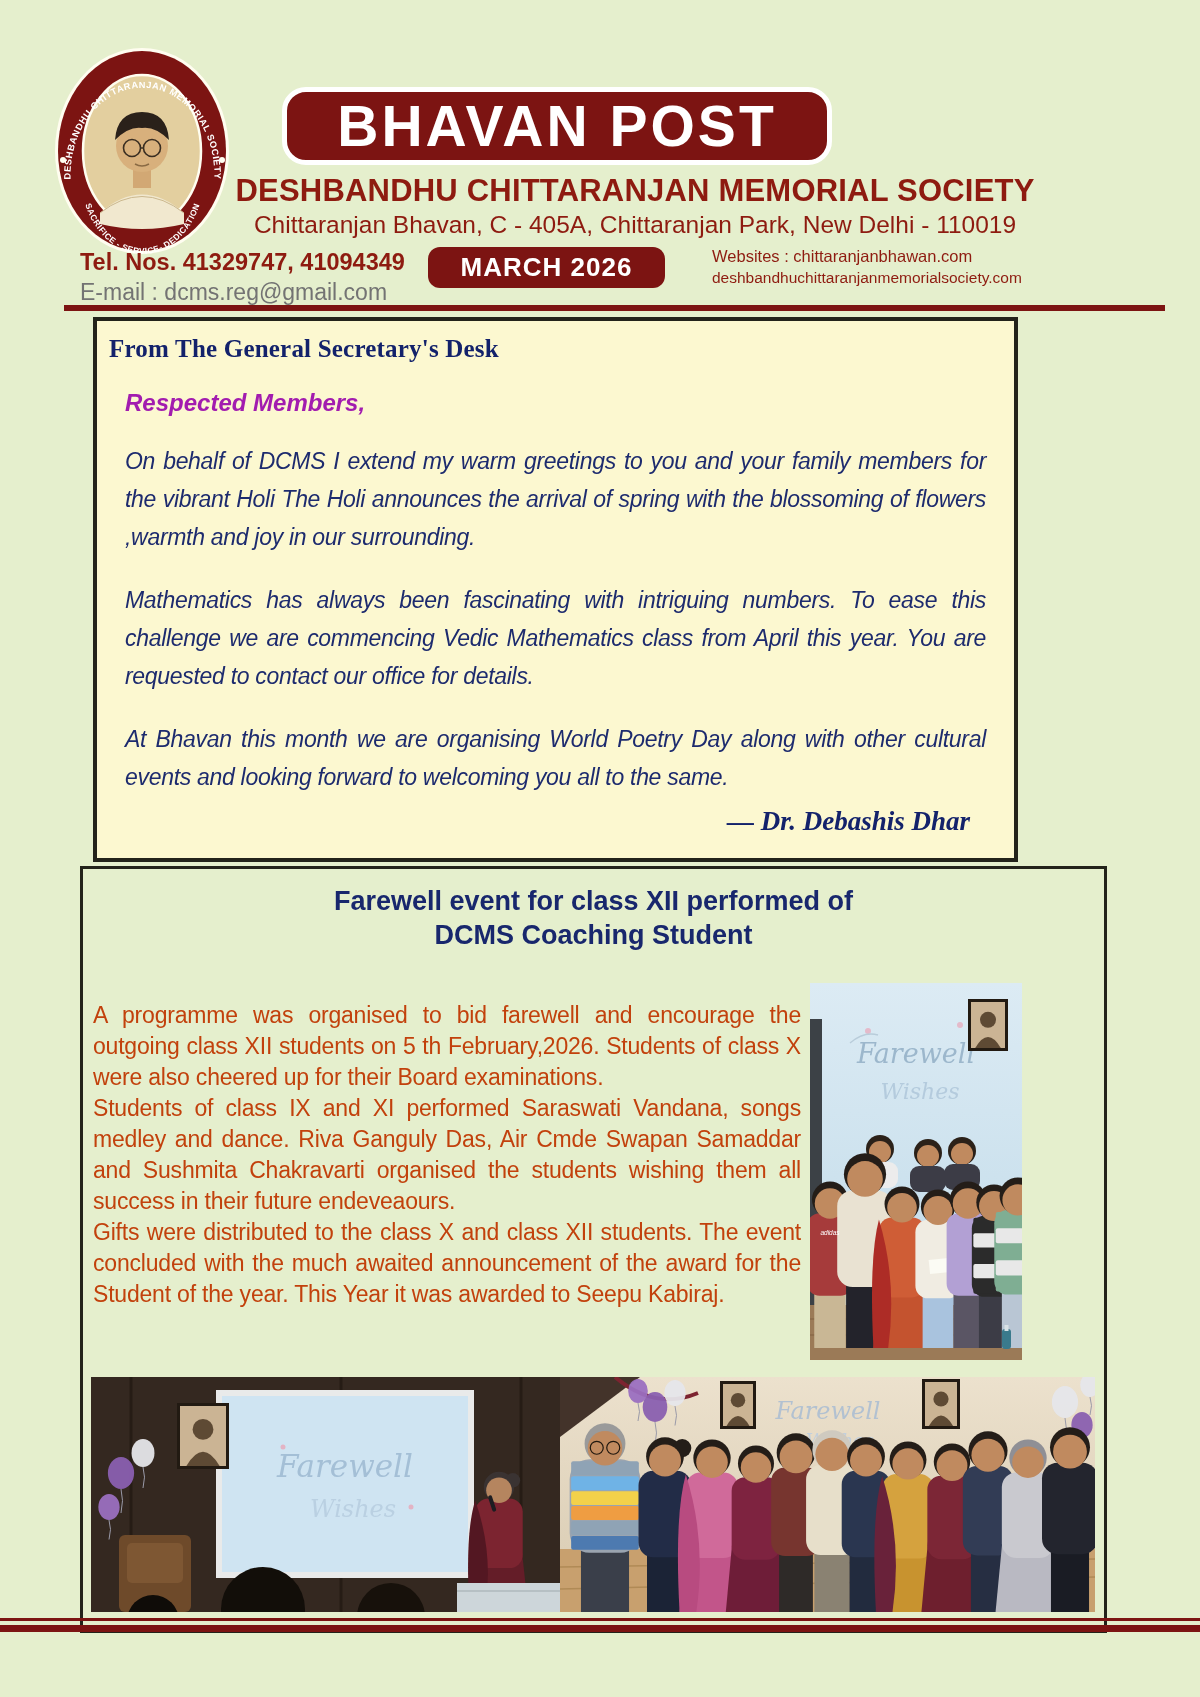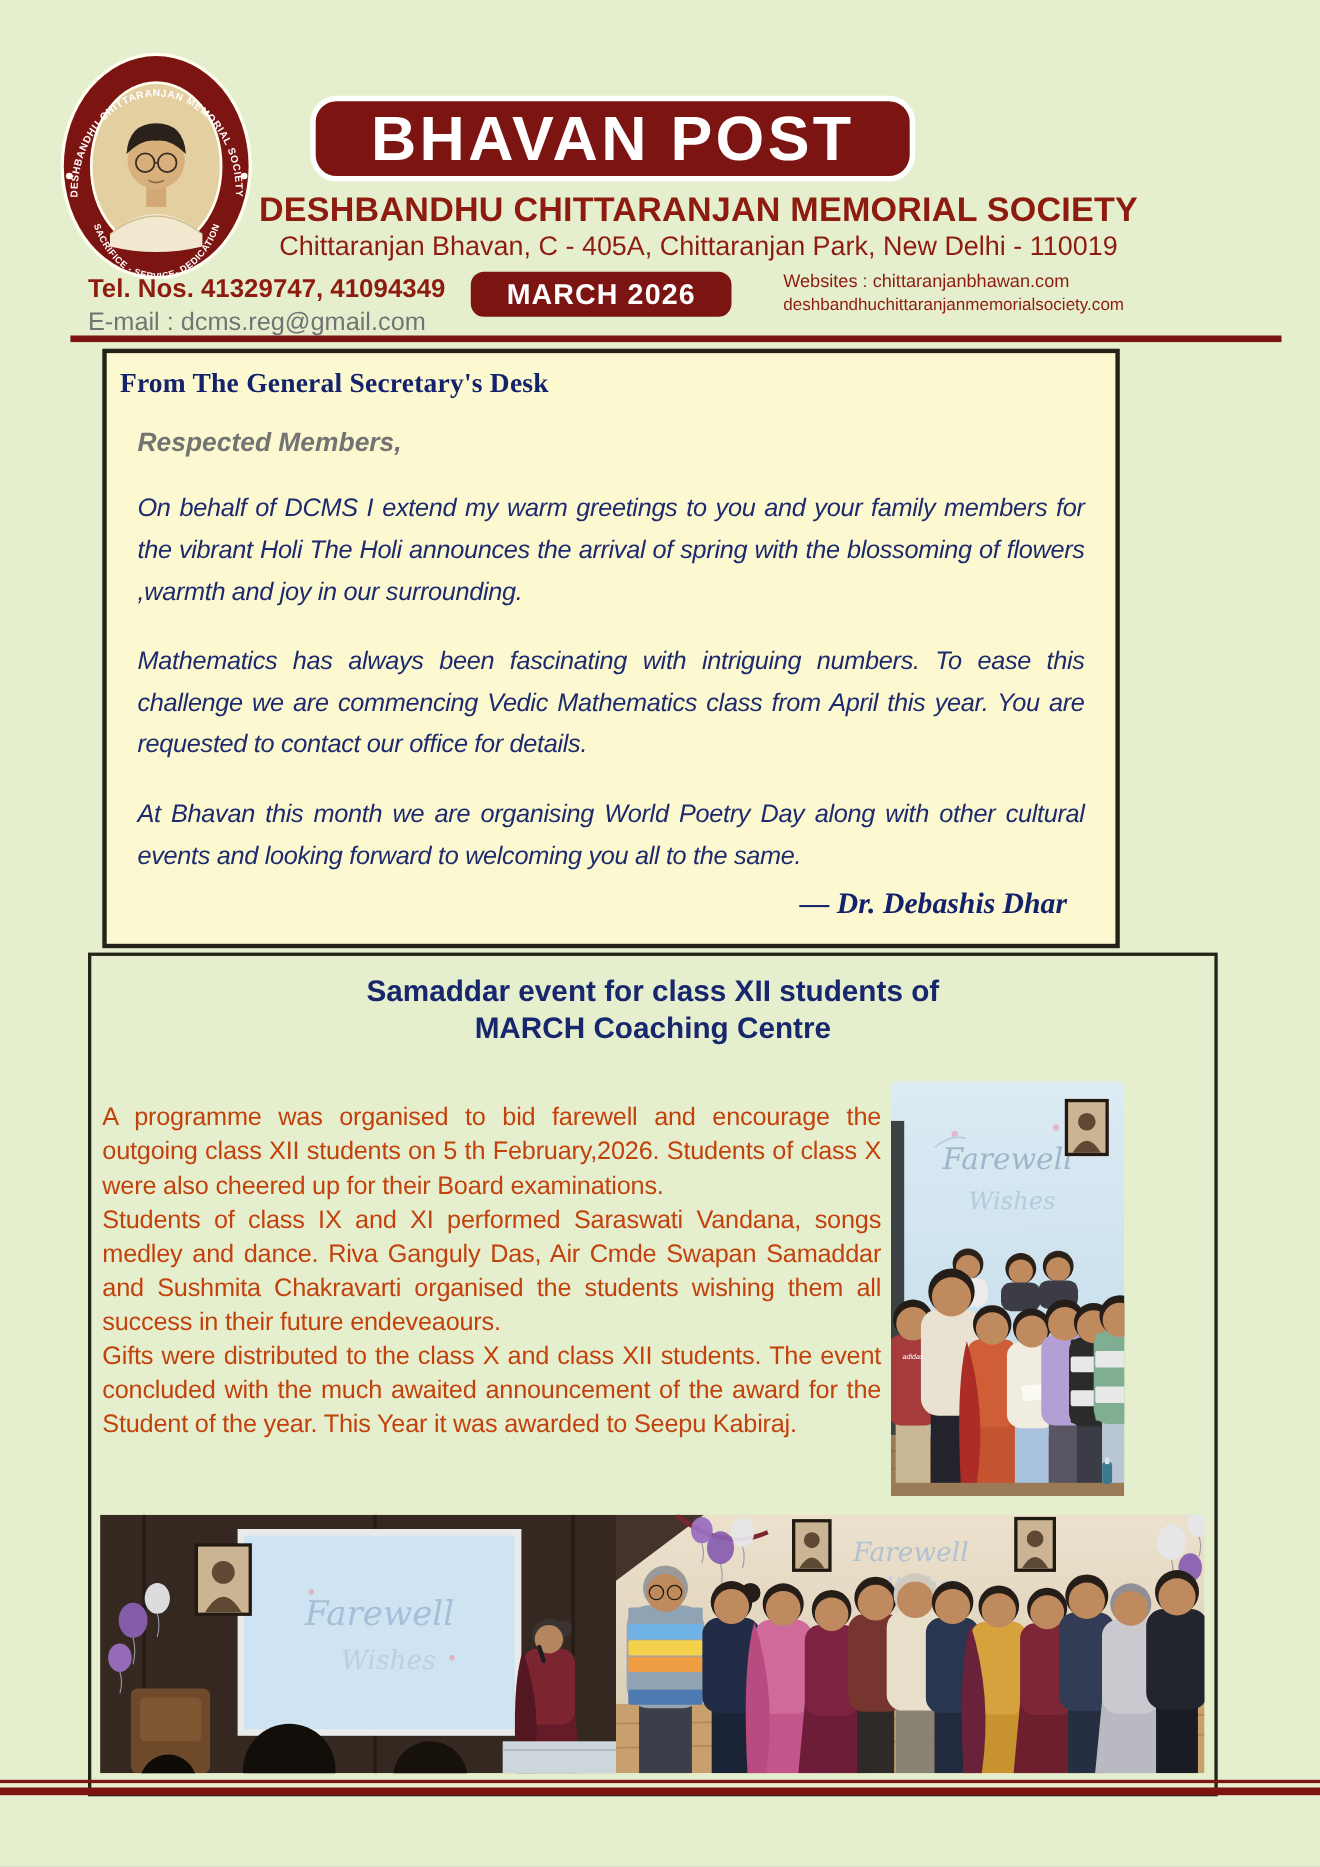--- a/index.html
+++ b/index.html
@@ -20,21 +20,21 @@
      display:flex;align-items:center;justify-content:center;color:#fff;font-size:26px;
      font-weight:bold;letter-spacing:1px;text-align:right;}
   .websites{left:712px;top:246px;color:#8e1b10;font-size:16.5px;line-height:21px;}
   .websites .w2{font-size:15.5px;}
   .header-rule{left:64px;top:305px;width:1101px;height:6px;background:#7c1412;}
   
   .letter-box{left:93px;top:317px;width:925px;height:545px;background:#fcf8d0;
      border:4px solid #23231a;padding:14px 26px 10px 12px;}
   .letter-title{font-family:"Liberation Serif",serif;font-size:25px;font-weight:bold;
      color:#13226b;letter-spacing:0.2px;}
-  .salutation{margin:26px 0 0 16px;color:#737373;font-size:24px;font-weight:bold;font-style:italic;}
+  .salutation{margin:26px 0 0 16px;color:#a21caf;font-size:24px;font-weight:bold;font-style:italic;}
   .letter-box p{margin:25px 2px 0 16px;color:#1d2b6e;font-size:23px;font-style:italic;
      line-height:38px;text-align:justify;letter-spacing:-0.3px;}
   .signature{margin:10px 18px 0 0;text-align:right;font-family:"Liberation Serif",serif;
      font-style:italic;font-weight:bold;font-size:27px;color:#13226b;}
   
   .farewell-box{left:80px;top:866px;width:1027px;height:767px;border:3px solid #23231a;}
   .farewell-title{left:83px;top:884px;width:1021px;text-align:center;color:#18276d;
      font-size:27px;font-weight:bold;line-height:34px;}
   .farewell-body{left:93px;top:1000px;width:708px;}
   .farewell-body p{margin:0;color:#c2410c;font-size:23px;line-height:31px;
@@ -108,22 +108,22 @@
     <div class="salutation">Respected Members,</div>
     <p>On behalf of DCMS I extend my warm greetings to you and your family members for the vibrant Holi The Holi announces the arrival of spring with the blossoming of flowers ,warmth and joy in our surrounding.</p>
     <p>Mathematics has always been fascinating with intriguing numbers. To ease this challenge we are commencing Vedic Mathematics class from April this year. You are requested to contact our office for details.</p>
     <p>At Bhavan this month we are organising World Poetry Day along with other cultural events and looking forward to welcoming you all to the same.</p>
     <div class="signature">— Dr. Debashis Dhar</div>
   </div>
 
   <div class="abs farewell-box"></div>
 
   <div class="abs farewell-title">
-    <div>Samaddar event for class XII students of</div>
-    <div>MARCH Coaching Centre</div>
+    <div>Farewell event for class XII performed of</div>
+    <div>DCMS Coaching Student</div>
   </div>
 
   <div class="abs farewell-body">
     <p>A programme was organised to bid farewell and encourage the outgoing class XII students on 5 th February,2026. Students of class X were also cheered up for their Board examinations.</p>
     <p>Students of class IX and XI performed Saraswati Vandana, songs medley and dance. Riva Ganguly Das, Air Cmde Swapan Samaddar and Sushmita Chakravarti organised the students wishing them all success in their future endeveaours.</p>
     <p>Gifts were distributed to the class X and class XII students. The event concluded with the much awaited announcement of the award for the Student of the year. This Year it was awarded to Seepu Kabiraj.</p>
   </div>
 
   <div class="abs photoA">
     <svg id="svgA" viewBox="0 0 212 377" preserveAspectRatio="none">

